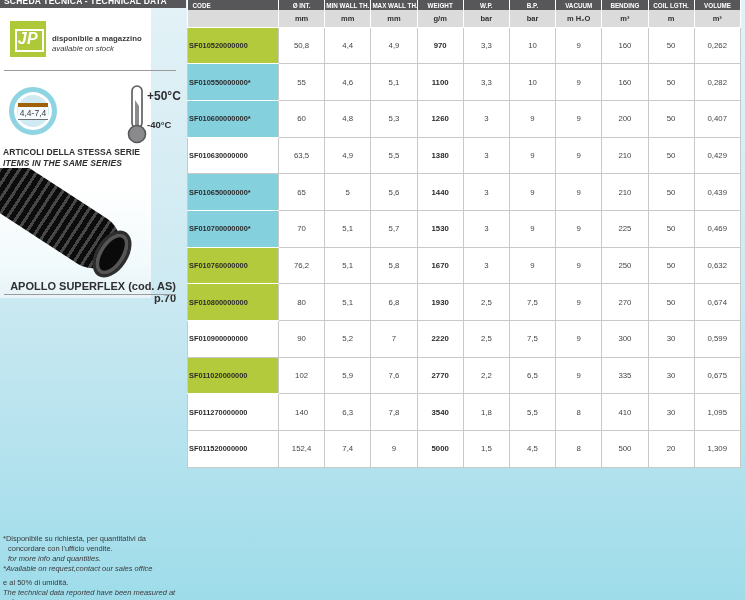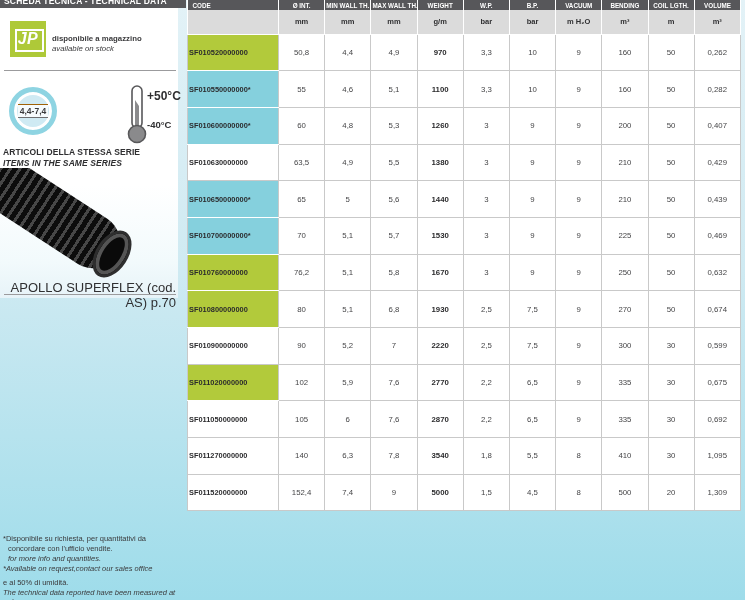--- a/index.html
+++ b/index.html
@@ -4,70 +4,70 @@
 <style>
   html,body{margin:0;padding:0;}
   body{
     width:745px;height:600px;overflow:hidden;position:relative;
     font-family:"Liberation Sans", sans-serif;
     background:linear-gradient(180deg,#e3f2f7 0%,#cfeaf2 45%,#9edcea 100%);
   }
   .page{position:absolute;inset:0;width:745px;height:600px;}
 
   
-  .sidebar{position:absolute;left:0;top:0;width:178px;height:298px;
+  .sidebar{position:absolute;left:0;top:0;width:151px;height:298px;
     background:linear-gradient(180deg,#ffffff 0%,#ffffff 62%,#f2fafc 88%,#e7f3f8 100%);}
   .side-titlebar{position:absolute;left:0;top:0;width:186px;height:8px;background:#57575a;overflow:hidden;}
   .side-titlebar span{display:block;margin-top:-4px;font-size:8.5px;font-weight:bold;color:#fff;letter-spacing:.2px;padding-left:4px;white-space:nowrap;}
 
   .jp-logo{position:absolute;left:10px;top:21px;width:36px;height:36px;background:#aec938;}
   .jp-logo .frame{position:absolute;left:5px;top:8px;width:25px;height:19px;border:2px solid #fff;}
   .jp-logo .txt{position:absolute;left:0;top:0;width:36px;height:36px;display:flex;align-items:center;justify-content:center;
     color:#fff;font-weight:bold;font-size:16px;font-style:italic;letter-spacing:.5px;}
   .stock-txt{position:absolute;left:52px;top:34px;font-size:7.8px;color:#3a3a3c;line-height:10px;}
   .stock-txt .it{font-weight:bold;}
   .stock-txt .en{font-style:italic;}
 
   .divider{position:absolute;left:4px;width:172px;height:0;border-top:1px solid #9b9b9d;}
   .div1{top:70px;} .div2{top:294px;}
 
   .badge{position:absolute;left:9px;top:87px;width:48px;height:48px;border-radius:50%;
     background:#cfeaf3;border:5px solid #8ed4e2;box-sizing:border-box;box-shadow:inset 0 0 0 3px #ffffff;
     display:flex;align-items:center;justify-content:center;}
-  .badge .band{background:#f6fbfd;border-top:1px solid #a16207;border-bottom:1px solid #6f6f71;
-    padding:1px 2px;font-size:8.5px;font-weight:bold;color:#3a3a3c;white-space:nowrap;}
+  .badge .band{background:#f6fbfd;border-top:4px solid #a16207;border-bottom:1px solid #6f6f71;
+    padding:1px 2px;font-size:8.5px;font-weight:normal;color:#3a3a3c;white-space:nowrap;}
 
   .thermo{position:absolute;left:126px;top:84px;}
   .temp-max{position:absolute;left:147px;top:89px;font-size:12px;font-weight:bold;color:#2f2f31;}
   .temp-min{position:absolute;left:147px;top:119px;font-size:9.5px;font-weight:bold;color:#2f2f31;}
 
   .series-title{position:absolute;left:3px;top:147px;font-size:8.5px;font-weight:bold;color:#2f2f31;line-height:11px;letter-spacing:.1px;}
   .series-title .en{font-style:italic;}
 
   .hose-wrap{position:absolute;left:0;top:168px;width:150px;height:122px;overflow:hidden;}
   .hose-body{position:absolute;left:-30px;top:18px;width:158px;height:54px;border-radius:27px;
     transform:rotate(33deg);
     background:repeating-linear-gradient(90deg,#0c0c0c 0 5px,#474747 5px 8px);}
   .hose-end{position:absolute;left:96px;top:60px;width:26px;height:46px;border-radius:50%;
     background:#0a0a0a;border:3px solid #2e2e2e;box-shadow:inset 0 0 0 4px #555;transform:rotate(33deg);}
-  .series-caption{position:absolute;left:0;top:280px;width:176px;text-align:right;font-size:13px;font-weight:normal;color:#2f2f31;}
+  .series-caption{position:absolute;left:0;top:280px;width:176px;text-align:right;font-size:11px;font-weight:bold;color:#2f2f31;}
 
   .footnotes{position:absolute;left:3px;top:534px;width:182px;font-size:7.5px;color:#3a3a3c;line-height:10px;}
   .footnotes .ind{padding-left:5px;}
   .footnotes .it-style{font-style:italic;}
   .footnotes .gap{height:4px;}
 
   
   .spec-table{position:absolute;left:187px;top:0;border-collapse:collapse;table-layout:fixed;width:553px;background:#fff;}
   .spec-table th,.spec-table td{box-sizing:border-box;overflow:hidden;white-space:nowrap;}
   .spec-table thead th.hd{background:#57575a;color:#ffffff;font-size:6.3px;font-weight:bold;
     height:10px;vertical-align:bottom;padding:0 1px 1px 1px;text-align:center;border-left:1px solid #fff;}
   .spec-table thead th.hd:first-child{text-align:left;padding-left:5px;border-left:none;}
   .spec-table thead th.un{background:#dbdbdb;color:#2f2f31;font-size:7.5px;font-weight:bold;
-    height:24px;text-align:center;border:1px solid #fff;border-top:none;}
+    height:17px;text-align:center;border:1px solid #fff;border-top:none;}
   .spec-table tbody td{height:36.7px;border:1px solid #c9c9c9;font-size:7.8px;color:#454547;text-align:center;}
   .spec-table tbody td.code{font-size:7.4px;font-weight:bold;color:#2b2b2d;text-align:left;}
   .spec-table tbody td.code.band-green{background:#b2ca3b;border-top-color:#fff;border-bottom-color:#fff;}
   .spec-table tbody td.code.band-blue{background:#85d0dd;border-top-color:#fff;border-bottom-color:#fff;}
   .spec-table tbody td.wt{font-weight:bold;color:#2b2b2d;}
 </style>
 </head>
 <body>
 
 <div class="page">
@@ -284,33 +284,20 @@
           <td>7,6</td>
           <td class="wt">2770</td>
           <td>2,2</td>
           <td>6,5</td>
           <td>9</td>
           <td>335</td>
           <td>30</td>
           <td>0,675</td>
         </tr>
         <tr>
-          <td class="code">SF011050000000</td>
-          <td>105</td>
-          <td>6</td>
-          <td>7,6</td>
-          <td class="wt">2870</td>
-          <td>2,2</td>
-          <td>6,5</td>
-          <td>9</td>
-          <td>335</td>
-          <td>30</td>
-          <td>0,692</td>
-        </tr>
-        <tr>
           <td class="code">SF011270000000</td>
           <td>140</td>
           <td>6,3</td>
           <td>7,8</td>
           <td class="wt">3540</td>
           <td>1,8</td>
           <td>5,5</td>
           <td>8</td>
           <td>410</td>
           <td>30</td>

